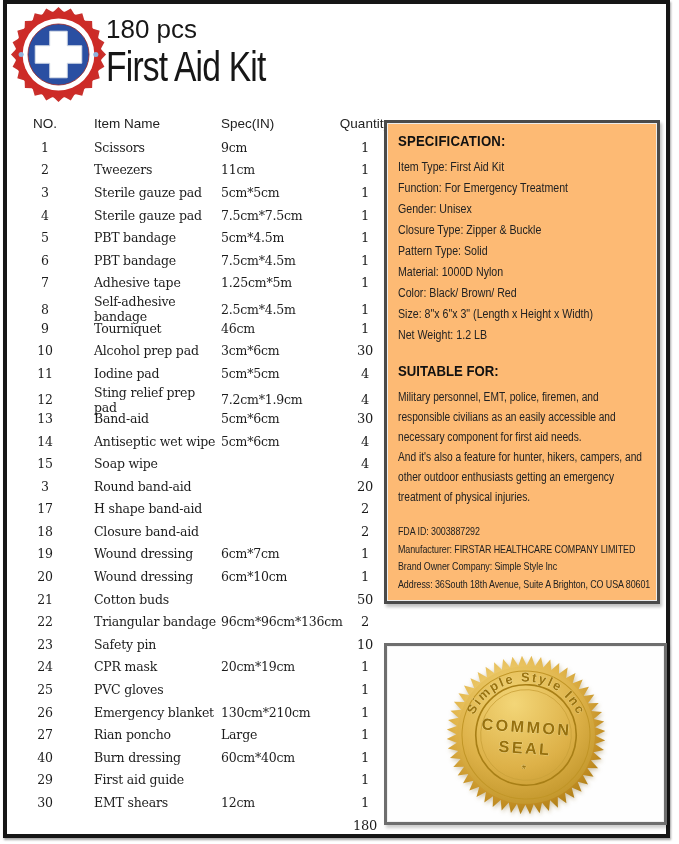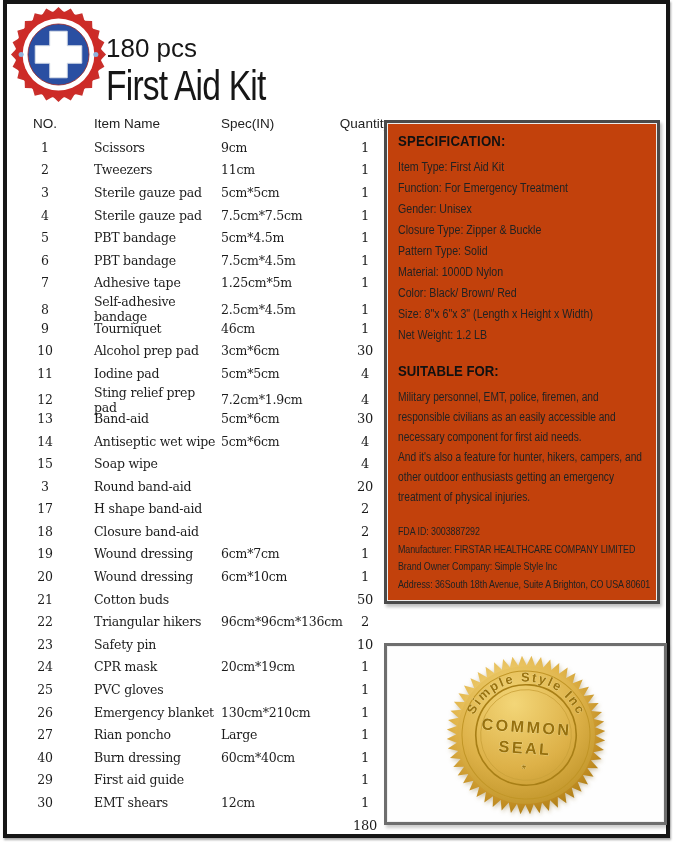--- a/index.html
+++ b/index.html
@@ -10,37 +10,37 @@
 
   
   .badge{position:absolute;left:10px;top:6px;width:97px;height:97px;}
   .badge-teeth{fill:var(--brand-red,#c9302c);}
   .badge-body{fill:#cd2b27;}
   .badge-ring{fill:#ffffff;}
   .badge-inner{fill:var(--brand-blue,#2a4fa2);stroke:#9b1f1d;stroke-width:.8;}
   .badge-cross{fill:#ffffff;stroke:#d9dfe9;stroke-width:1;}
   .badge-rivet{fill:#8fb3dc;}
   .title-block{position:absolute;left:106px;top:14px;}
-  .pcs{font-size:26px;color:#161616;letter-spacing:0;margin-top:19px;}
+  .pcs{font-size:26px;color:#161616;letter-spacing:0;}
   .title{font-size:42px;color:#161616;letter-spacing:-1px;transform:scaleX(.8);transform-origin:0 0;white-space:nowrap;margin-top:-2px;}
 
   
   .table{position:absolute;left:15px;top:110px;width:388px;}
   .t-head,.t-row{display:grid;grid-template-columns:60px 143px 112px 70px;align-items:center;}
   .t-head{height:26px;font-size:13.5px;color:#222;}
   .t-head .c-name,.t-row .c-name{padding-left:19px;}
   .t-head .c-spec,.t-row .c-spec{padding-left:3px;}
   .c-no,.c-qty{text-align:center;}
   .t-row{height:22.6px;font-family:"DejaVu Serif",serif;font-size:12.5px;color:#1d1d1d;letter-spacing:-.2px;}
   .t-row .c-qty{font-size:13px;}
   .t-total{height:23px;}
 
   
   .spec-panel{position:absolute;left:384px;top:120px;width:276px;height:484px;box-sizing:border-box;
-              border:3px solid var(--panel-border,#4a4a4a);background:#c2410c;
+              border:3px solid var(--panel-border,#4a4a4a);background:#fdba74;
               box-shadow:inset 0 0 0 1px #ececec,2px 3px 3px rgba(0,0,0,.25);padding:9px 0 0 11px;}
   .panel-inner{transform:scaleX(.85);transform-origin:0 0;width:117.5%;}
   .spec-title{font-size:15.5px;font-weight:600;letter-spacing:.2px;color:#111;margin:0 0 7px 0;}
   .spec-line{font-size:12.5px;line-height:21px;color:#222;white-space:nowrap;}
   .suitable-title{font-size:15.5px;font-weight:600;color:#111;margin:16px 0 7px 0;}
   .su-line{font-size:12px;line-height:20px;color:#222;white-space:nowrap;}
   .fda{position:absolute;left:11px;bottom:8px;transform:scaleX(.85);transform-origin:0 0;width:117.5%;}
   .fda-line{font-size:10.5px;line-height:17.5px;color:#222;white-space:nowrap;letter-spacing:-.1px;}
 
   
@@ -204,21 +204,21 @@
           <span class="c-qty">1</span>
         </div>
         <div class="t-row">
           <span class="c-no">21</span>
           <span class="c-name">Cotton buds</span>
           <span class="c-spec"></span>
           <span class="c-qty">50</span>
         </div>
         <div class="t-row">
           <span class="c-no">22</span>
-          <span class="c-name">Triangular hikers</span>
+          <span class="c-name">Triangular bandage</span>
           <span class="c-spec">96cm*96cm*136cm</span>
           <span class="c-qty">2</span>
         </div>
         <div class="t-row">
           <span class="c-no">23</span>
           <span class="c-name">Safety pin</span>
           <span class="c-spec"></span>
           <span class="c-qty">10</span>
         </div>
         <div class="t-row">

